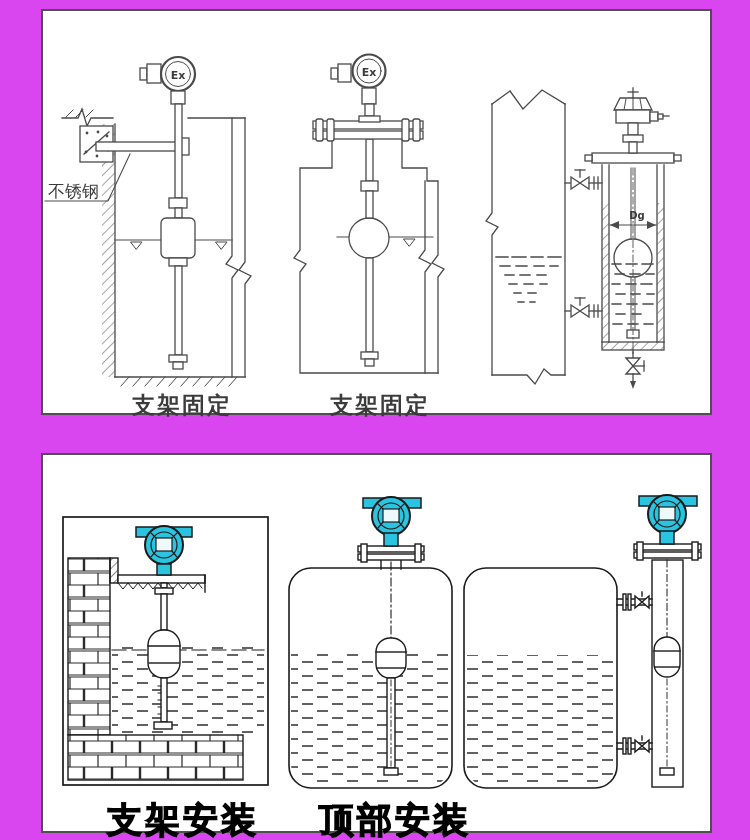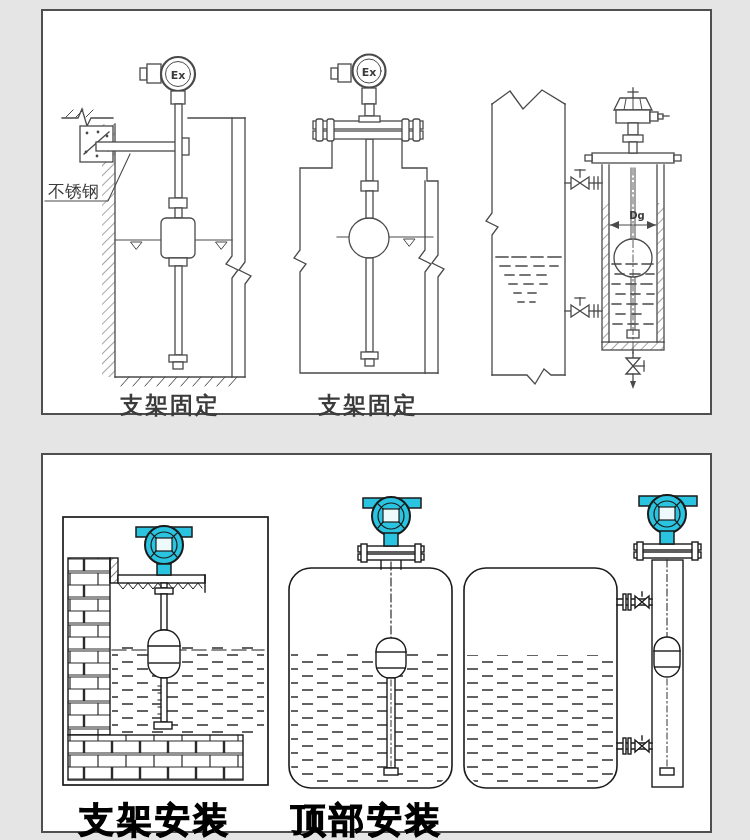--- a/index.html
+++ b/index.html
@@ -1,24 +1,24 @@
 <!DOCTYPE html>
 <html><head>
 <meta charset="utf-8">
 <style>
   html,body{margin:0;padding:0;background:#ffffff;}
-  #page{position:relative;width:750px;height:840px;background:#e5e5e5;
+  #page{position:relative;width:750px;height:840px;background:#d946ef;
         font-family:"DejaVu Sans",sans-serif;overflow:hidden;}
   .panel{position:absolute;border:2px solid #4f4f4f;background:#fff;box-sizing:border-box;}
   #panel-top{left:41px;top:9px;width:671px;height:406px;}
   #panel-bottom{left:41px;top:453px;width:671px;height:380px;}
   svg.fig{position:absolute;display:block;}
   #fig-top{left:41px;top:9px;}
   #fig-bottom{left:41px;top:453px;}
-  .cap{position:absolute;text-align:center;white-space:nowrap;}
+  .cap{position:absolute;white-space:nowrap;margin-left:37px;}
   .cap-top{font-size:23px;font-weight:600;color:#3b3b3b;letter-spacing:2px;}
   .cap-bottom{font-size:35px;font-weight:bold;color:#000;-webkit-text-stroke:1.2px #000;letter-spacing:3px;}
 </style>
 </head>
 <body>
 
 <div id="page">
 
   <div class="panel" id="panel-top"></div>
 

